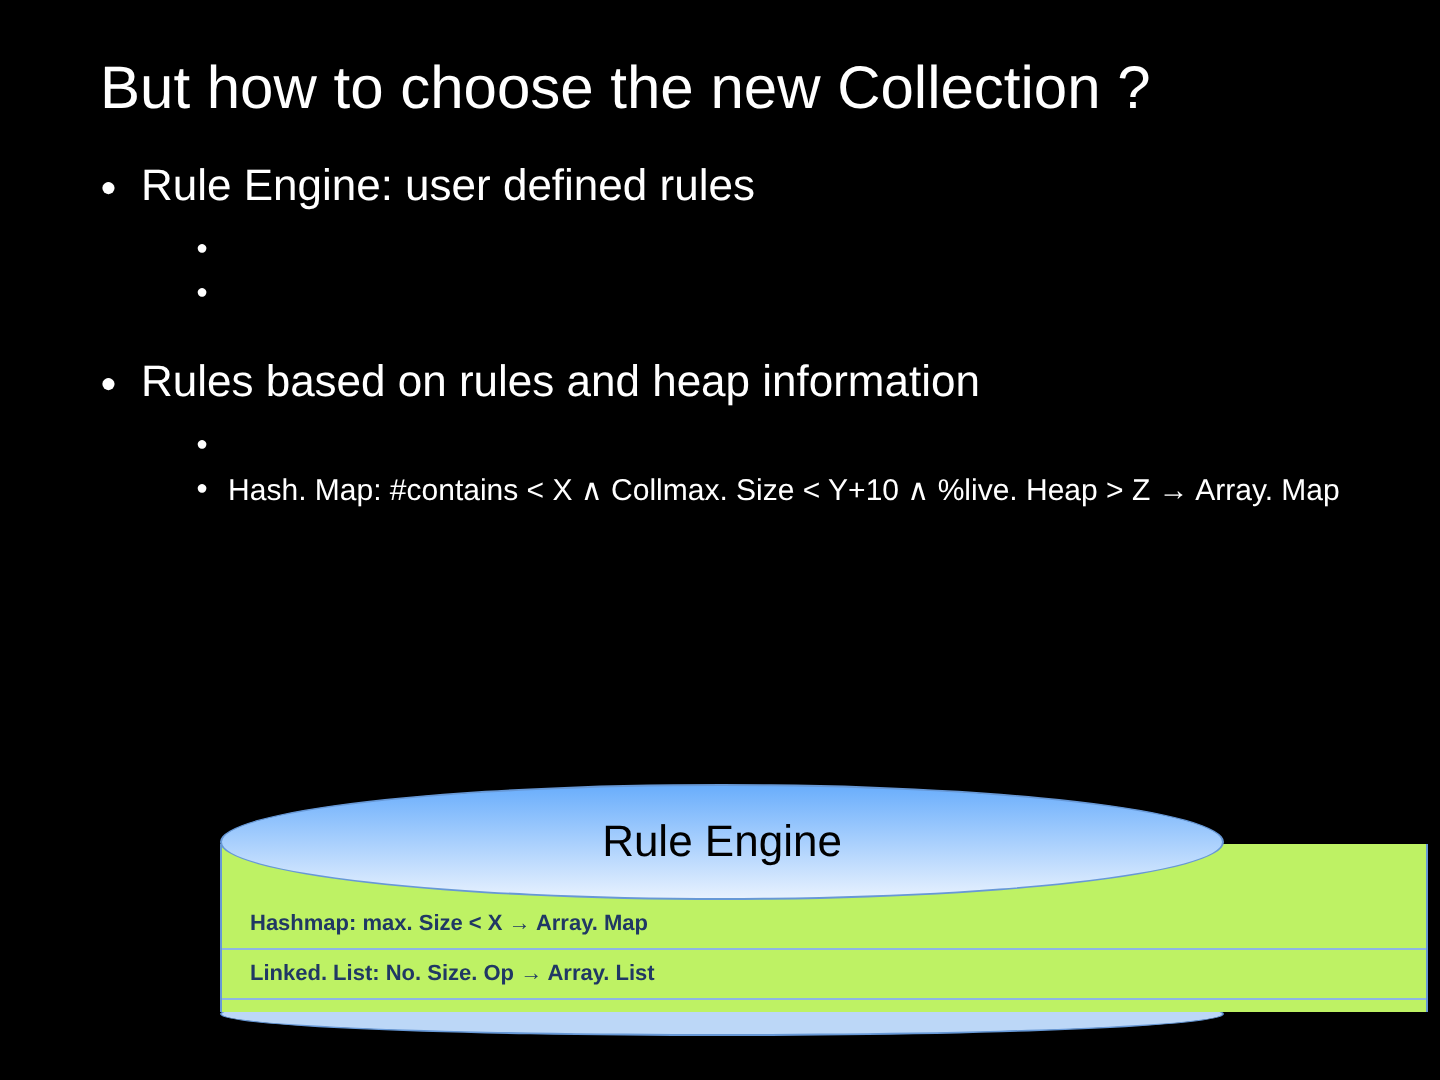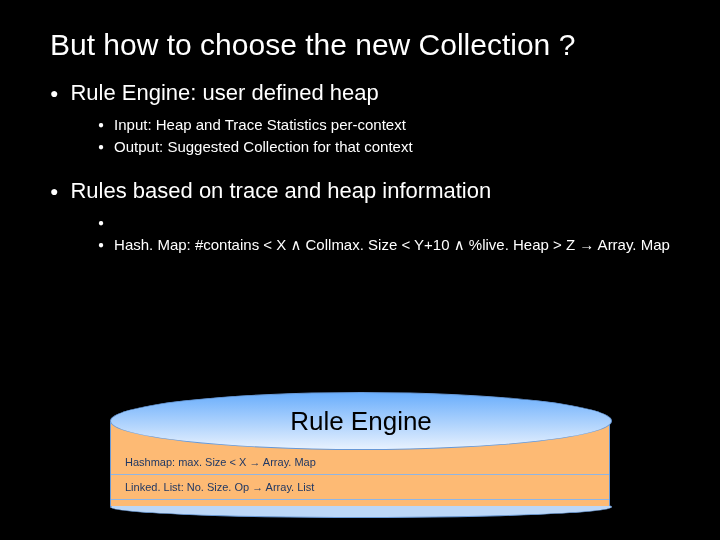--- a/index.html
+++ b/index.html
@@ -73,34 +73,35 @@
     width: 500px;
     height: 56px;
     border-radius: 50% / 50%;
     background: linear-gradient(#6aaefc, #e7f1fe);
     border: 1px solid #6798d6;
     display: flex;
     align-items: center;
     justify-content: center;
   }
   .engine-header-text {
-    font-size: 26px;
+    font-size: 22px;
     color: #000;
   }
   .engine-body {
     margin-top: -28px;
     padding-top: 28px;
-    width: 500px;
-    background: #fdba74;
+    width: 604px;
+    background: #bef264;
     border-left: 1px solid #6798d6;
     border-right: 1px solid #6798d6;
     box-sizing: border-box;
     padding-bottom: 6px;
     position: relative;
     z-index: -1;
+    font-weight: bold;
   }
   .engine-bottom {
     width: 500px;
     height: 20px;
     border-radius: 50% / 50%;
     background: #bcd7f7;
     border: 1px solid #6798d6;
     margin-top: -10px;
     position: relative;
     z-index: -2;
@@ -121,38 +122,36 @@
 
 <div class="slide">
 
   <div class="title">But how to choose the new Collection ?</div>
 
   <ul class="top">
 
     <li>
       <div class="row">
         <span class="bullet-dot">●</span>
-        <span class="top-text">Rule Engine: user defined heap</span>
+        <span class="top-text">Rule Engine: user defined rules</span>
       </div>
       <ul class="sub">
         <li>
           <span class="sub-dot">●</span>
-          <span class="sub-text">Input: Heap and Trace Statistics per-context</span>
         </li>
         <li>
           <span class="sub-dot">●</span>
-          <span class="sub-text">Output: Suggested Collection for that context</span>
         </li>
       </ul>
     </li>
 
     <li>
       <div class="row">
         <span class="bullet-dot">●</span>
-        <span class="top-text">Rules based on trace and heap information</span>
+        <span class="top-text">Rules based on rules and heap information</span>
       </div>
       <ul class="sub">
         <li>
           <span class="sub-dot">●</span>
         </li>
         <li>
           <span class="sub-dot">●</span>
           <span class="sub-text">Hash. Map: #contains &lt; X ∧ Collmax. Size &lt; Y+10 ∧ %live. Heap &gt; Z → Array. Map</span>
         </li>
       </ul>

